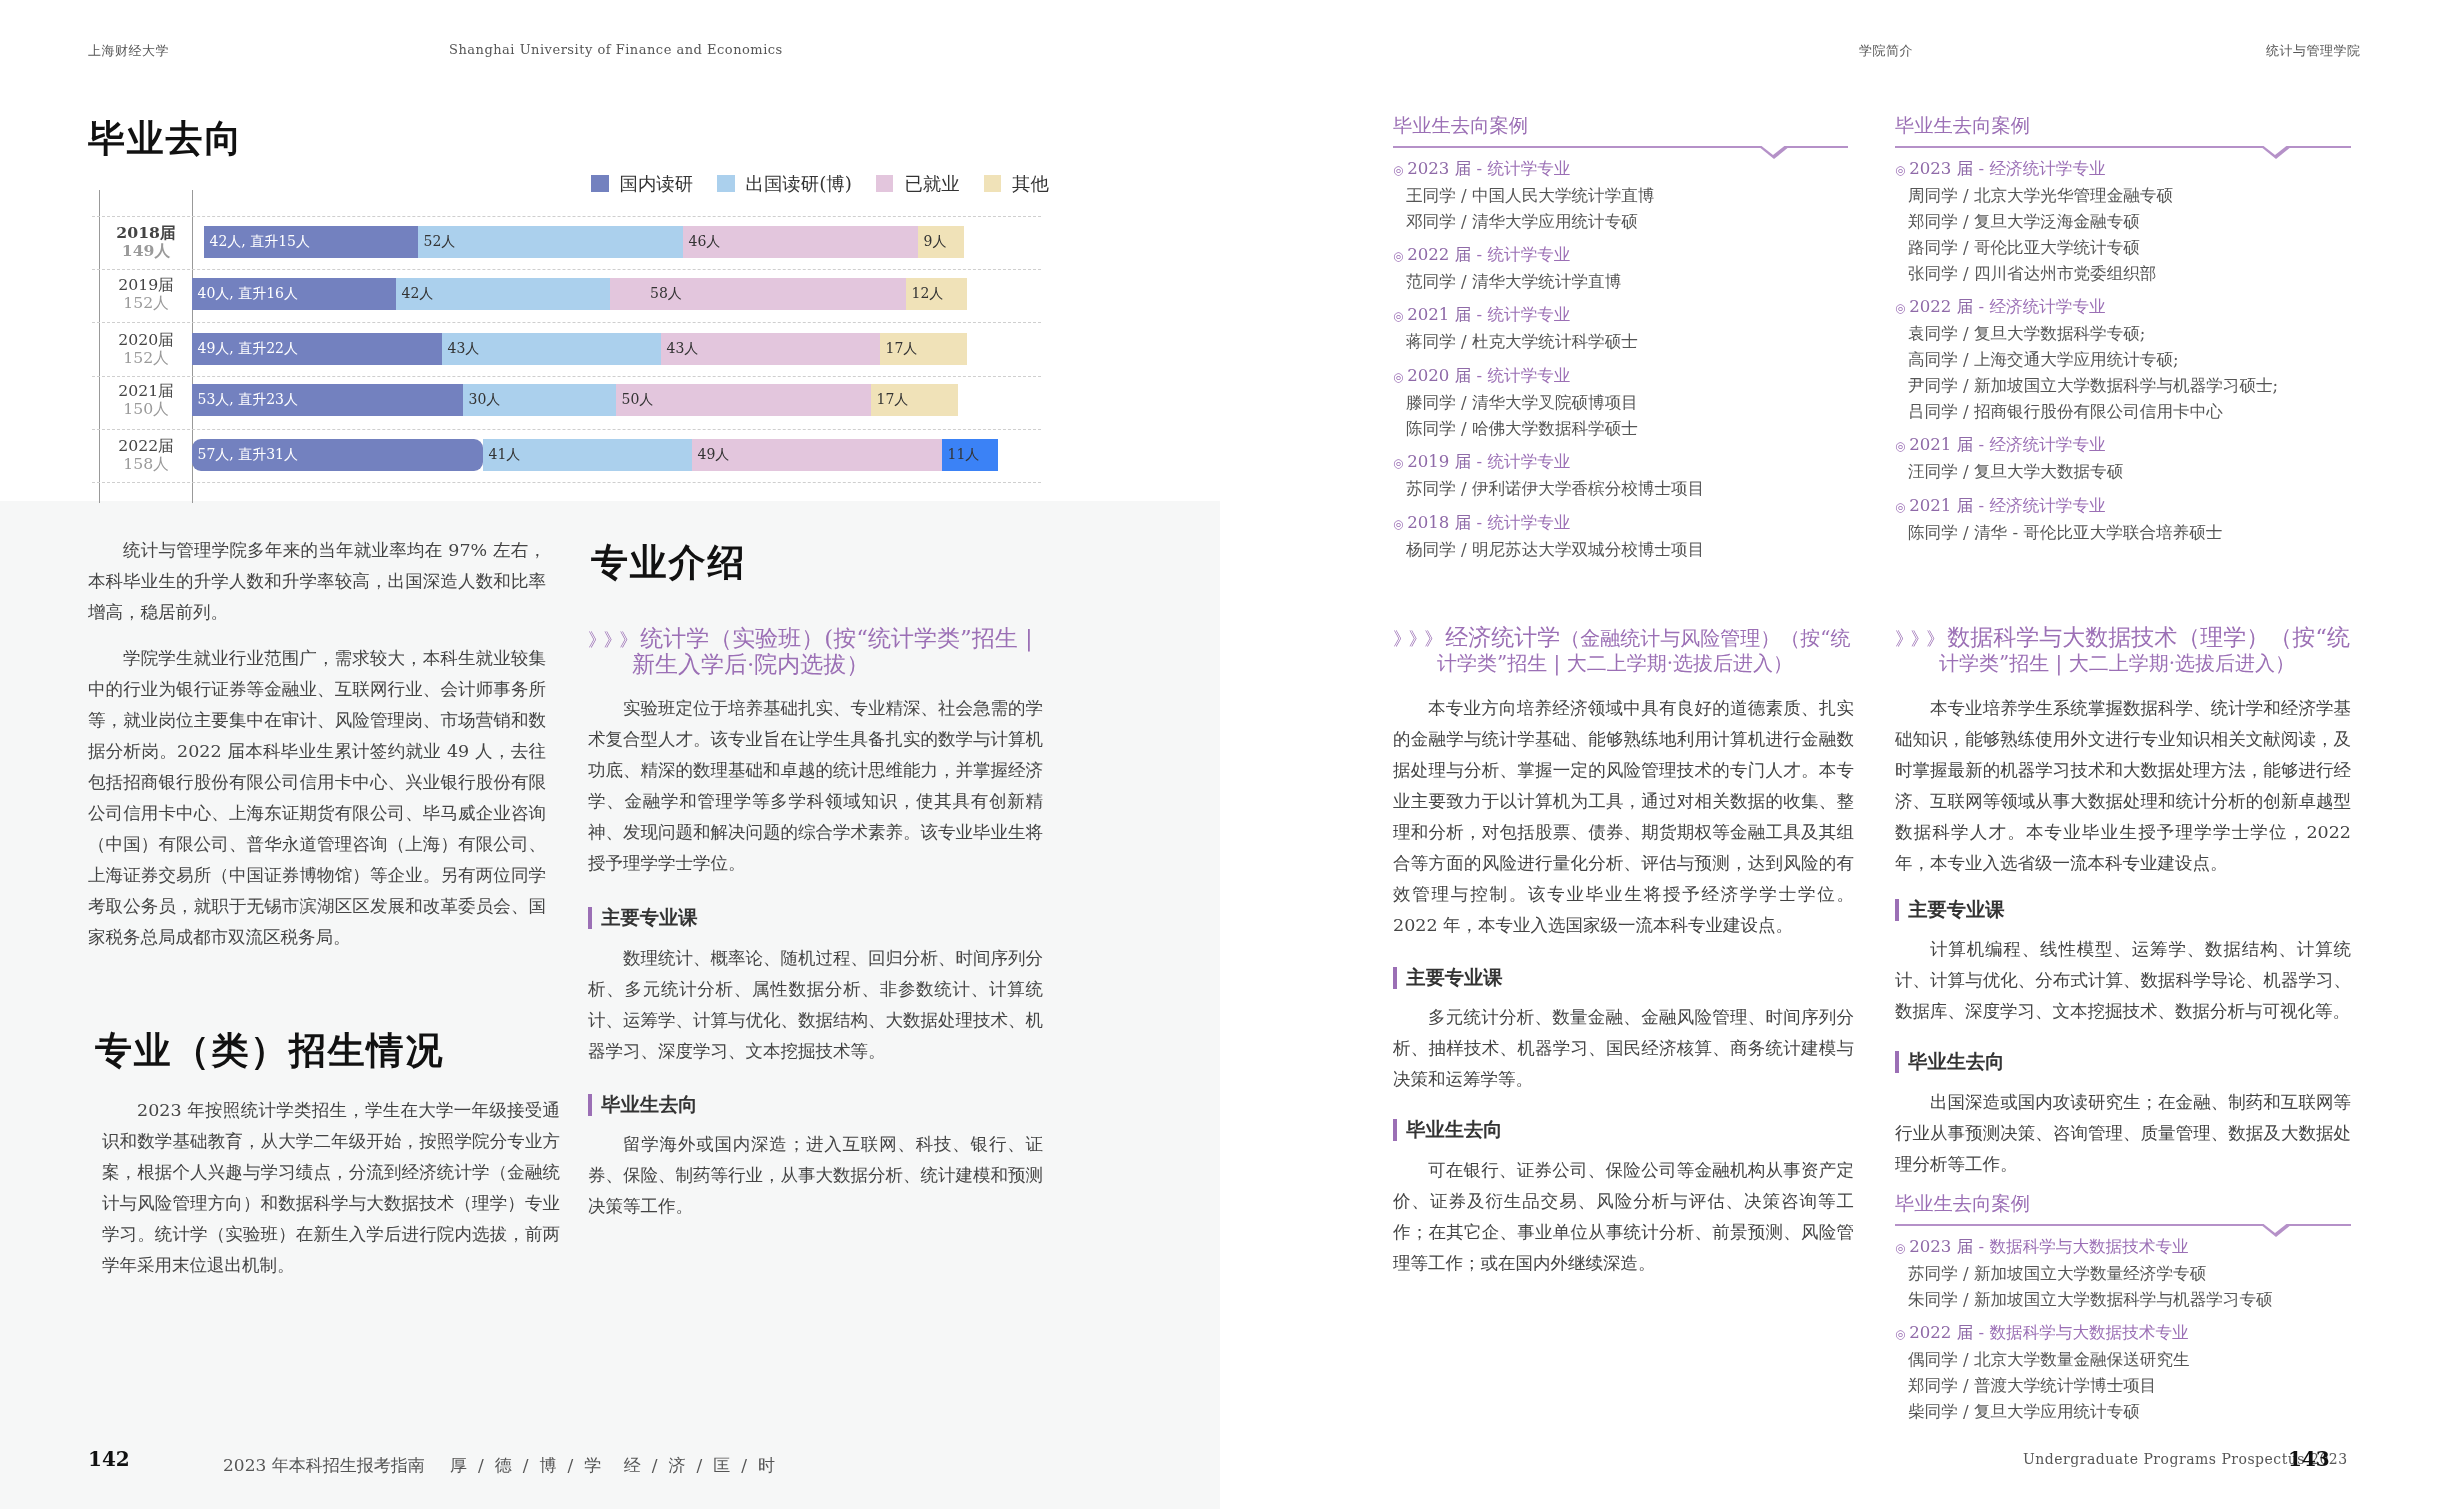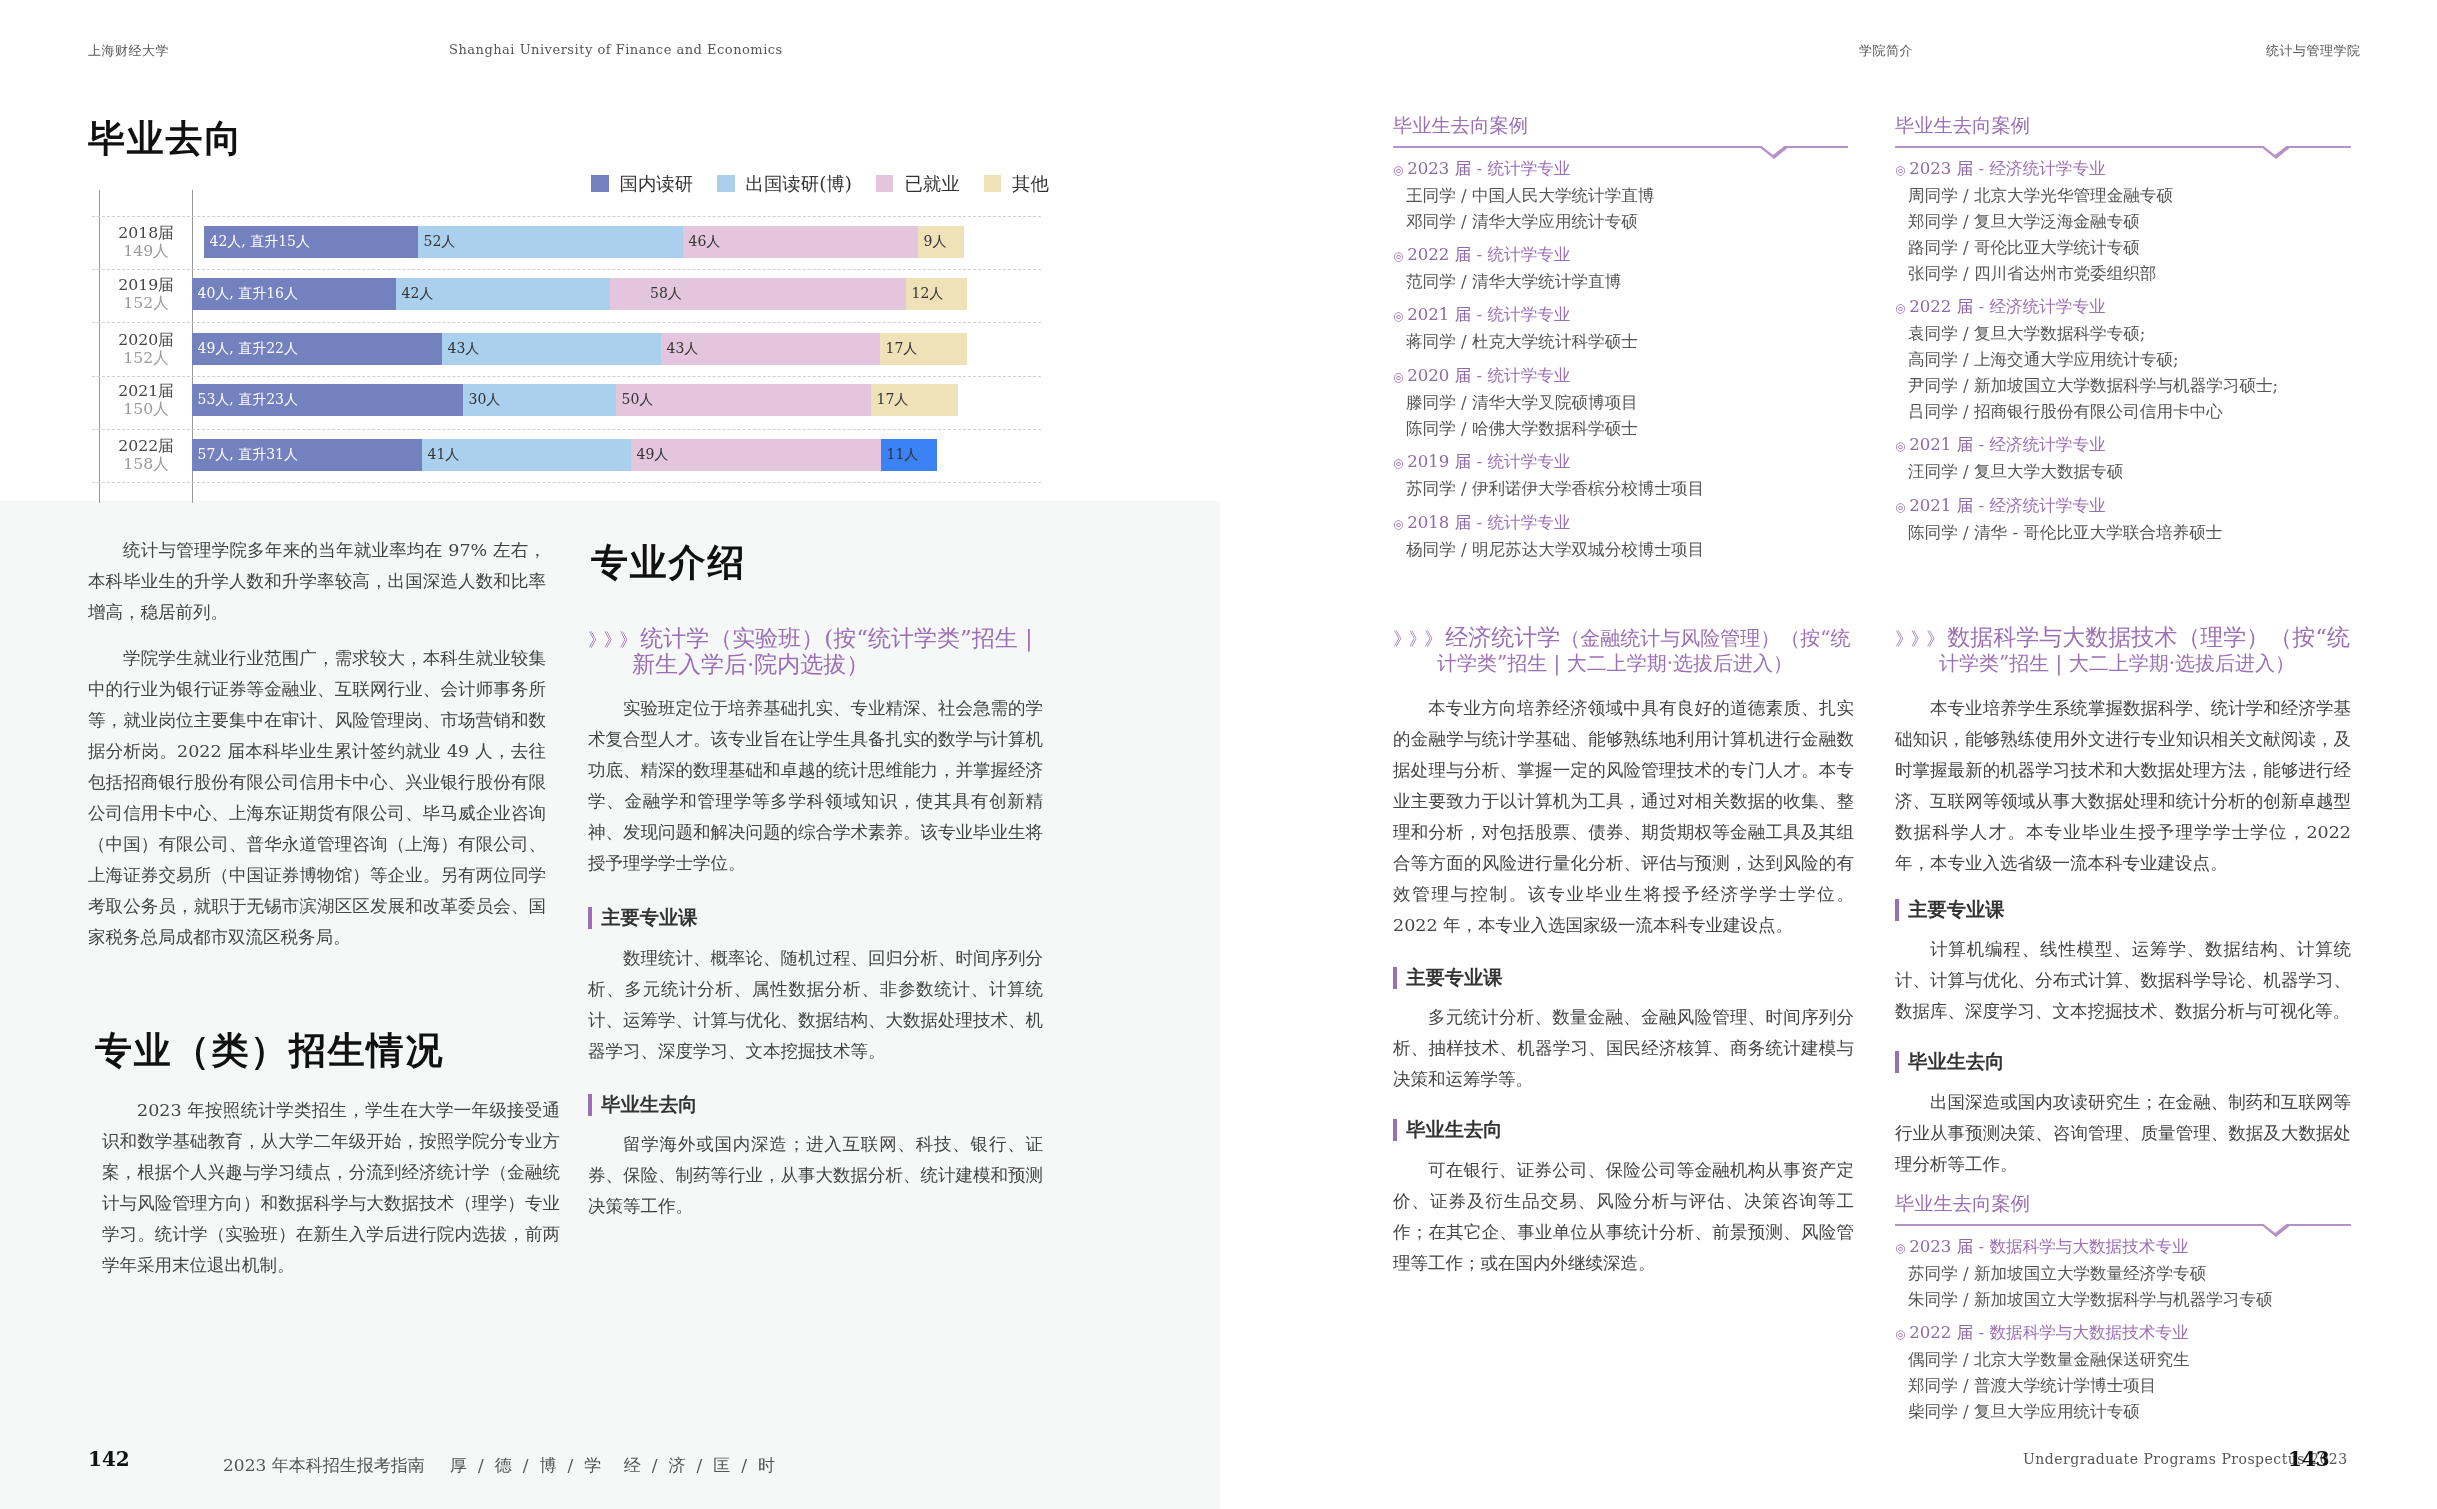--- a/index.html
+++ b/index.html
@@ -72,21 +72,21 @@
   <div class="abs" style="left:192px; top:190px; width:0.9px; height:313px; background:#999;"></div>
 
   <div class="chart-row-line" style="top:216px"></div>
   <div class="chart-row-line" style="top:269px"></div>
   <div class="chart-row-line" style="top:322px"></div>
   <div class="chart-row-line" style="top:376px"></div>
   <div class="chart-row-line" style="top:429px"></div>
   <div class="chart-row-line" style="top:482px"></div>
 
   <div id="chart-rows">
-      <div class="ylab" style="top: 224px;">
+      <div class="ylab" style="top: 224px; font-weight: bold;">
         <div>2018届</div>
         <div class="n">149人</div>
       </div>
       <div class="bar" style="left: 192px; top: 226px; padding-left: 12px;">
         <div class="seg dom" style="width: 214px; background: rgb(115, 129, 191);">42人, 直升15人</div>
         <div class="seg other" style="width: 265px; background: rgb(171, 208, 237);">52人</div>
         <div class="seg other" style="width: 235px; background: rgb(227, 198, 221);">46人</div>
         <div class="seg other" style="width: 46px; background: rgb(240, 226, 184);">9人</div>
       </div>
       <div class="ylab" style="top: 276px;">
@@ -117,21 +117,21 @@
         <div class="seg dom" style="width: 271px; background: rgb(115, 129, 191);">53人, 直升23人</div>
         <div class="seg other" style="width: 153px; background: rgb(171, 208, 237);">30人</div>
         <div class="seg other" style="width: 255px; background: rgb(227, 198, 221);">50人</div>
         <div class="seg other" style="width: 87px; background: rgb(240, 226, 184);">17人</div>
       </div>
       <div class="ylab" style="top: 437px;">
         <div>2022届</div>
         <div class="n">158人</div>
       </div>
       <div class="bar" style="left: 192px; top: 439px;">
-        <div class="seg dom" style="width: 230px; background: rgb(115, 129, 191);">57人, 直升31人</div>
+        <div class="seg dom" style="width: 291px; background: rgb(115, 129, 191); border-radius: 9px;">57人, 直升31人</div>
         <div class="seg other" style="width: 209px; background: rgb(171, 208, 237);">41人</div>
         <div class="seg other" style="width: 250px; background: rgb(227, 198, 221);">49人</div>
         <div class="seg other" style="width: 56px; background: #3b82f6;">11人</div>
       </div>
     </div>
 </div>
 
 <div class="abs body-text" style="left:88px; top:535px; width:458px;">
   <p>统计与管理学院多年来的当年就业率均在 97% 左右，本科毕业生的升学人数和升学率较高，出国深造人数和比率增高，稳居前列。</p>
   <p>学院学生就业行业范围广，需求较大，本科生就业较集中的行业为银行证券等金融业、互联网行业、会计师事务所等，就业岗位主要集中在审计、风险管理岗、市场营销和数据分析岗。2022 届本科毕业生累计签约就业 49 人，去往包括招商银行股份有限公司信用卡中心、兴业银行股份有限公司信用卡中心、上海东证期货有限公司、毕马威企业咨询（中国）有限公司、普华永道管理咨询（上海）有限公司、上海证券交易所（中国证券博物馆）等企业。另有两位同学考取公务员，就职于无锡市滨湖区区发展和改革委员会、国家税务总局成都市双流区税务局。</p>

